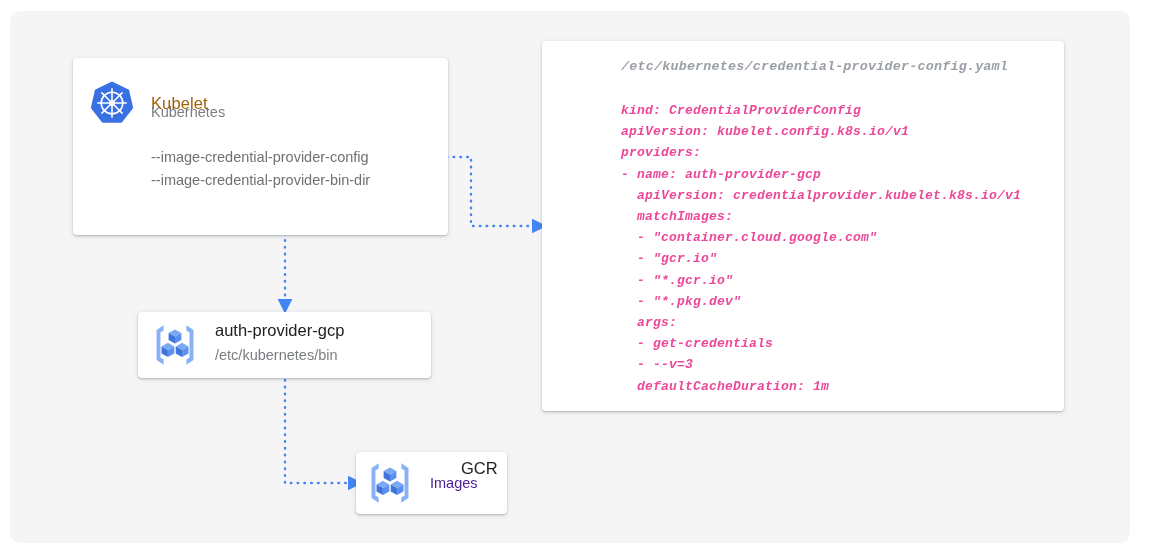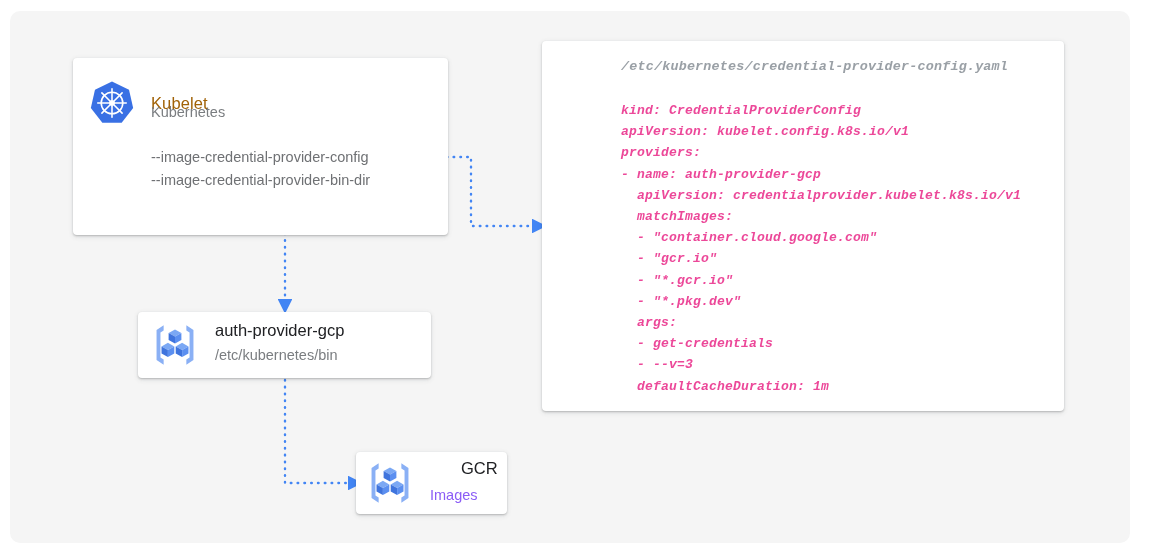--- a/index.html
+++ b/index.html
@@ -137,23 +137,23 @@
     position: absolute;
     left: 74px;
     top: 7px;
     font-size: 16.5px;
     color: #202124;
     margin-left: 31px;
   }
   #gcr-card .subtitle {
     position: absolute;
     left: 74px;
-    top: 35px;
+    top: 23px;
     font-size: 14.5px;
-    color: #8b5cf6;
+    color: #4c1d95;
   }
 
   
   #code-card {
     left: 542px;
     top: 41px;
     width: 522px;
     height: 370px;
   }
   #code-filepath {

